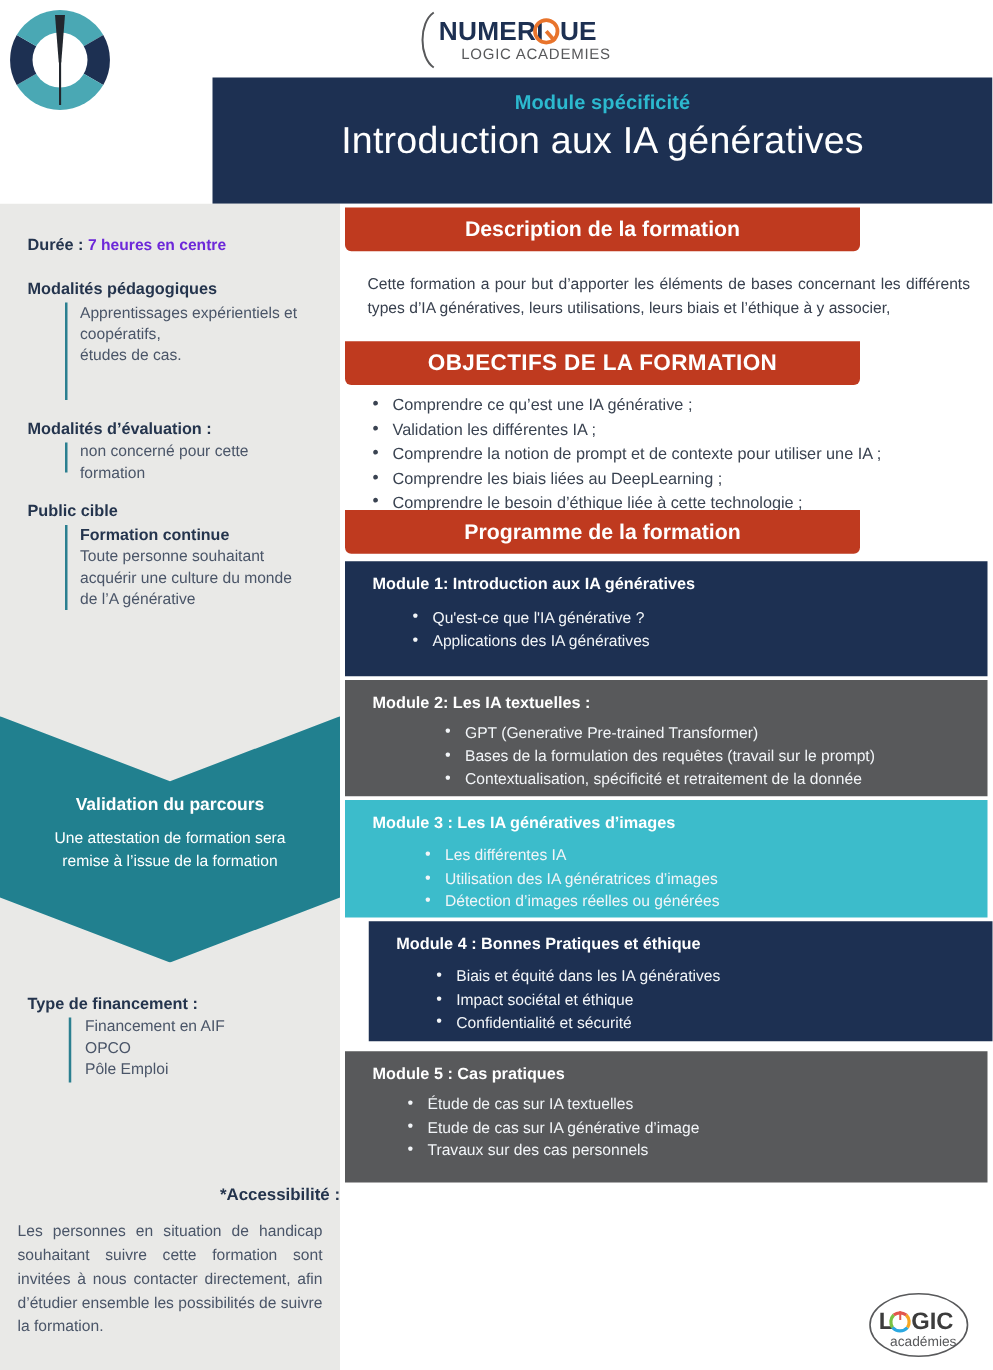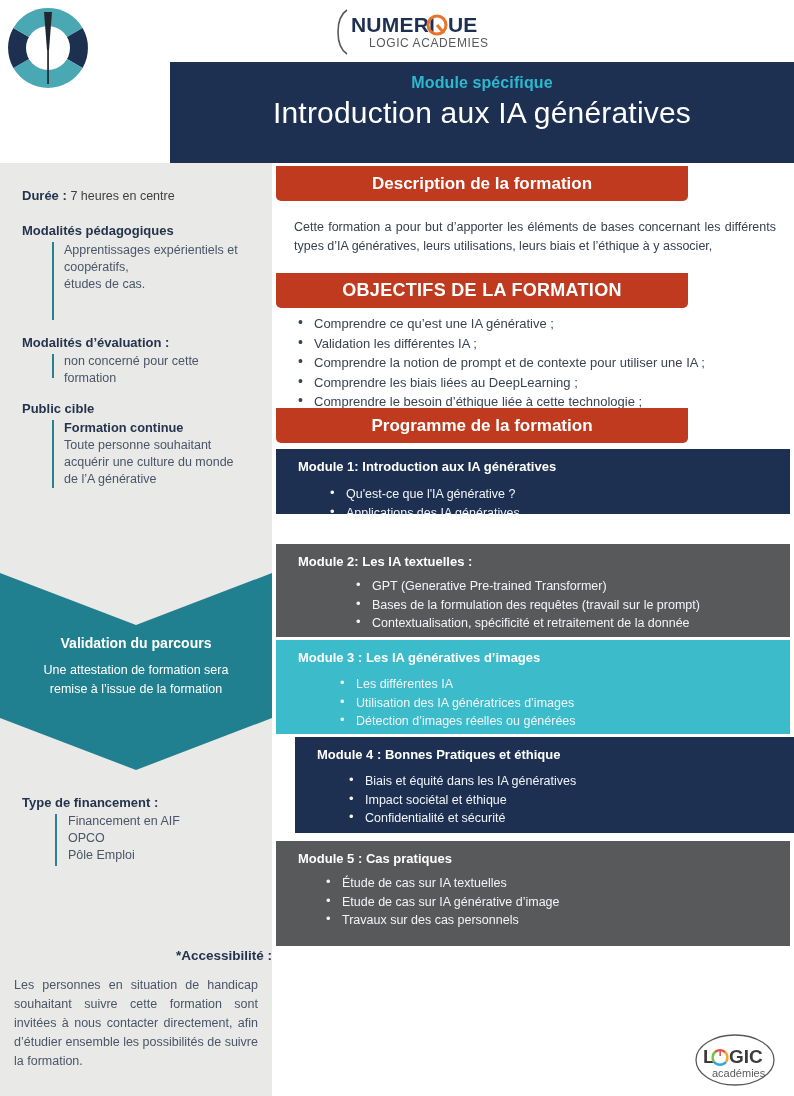--- a/index.html
+++ b/index.html
@@ -38,21 +38,21 @@
   #left-panel{
     position:absolute;left:0;top:163px;width:272px;height:933px;
     background:#e9e9e7;overflow:hidden;
   }
   .lp{position:absolute;}
   .lp-h{font-size:13px;font-weight:bold;color:#24344d;}
   .lp-sub{font-size:12.5px;color:#4a5568;line-height:17px;}
   .lp-rule{
     position:absolute;width:2px;background:#2b7f90;
   }
-  .lp-val{font-size:12.5px;color:#404040;font-weight:normal;}
+  .lp-val{font-size:12.5px;color:#6d28d9;font-weight:bold;}
 
   
   #chevron{
     position:absolute;left:0;top:0;width:272px;height:235px;
     background:#21808f;
     clip-path:polygon(0 30px, 136px 82px, 272px 30px, 272px 175px, 136px 227px, 0 175px);
     top:380px;
   }
   #chevron .cv-title{
     position:absolute;left:0;top:92px;width:272px;text-align:center;
@@ -118,21 +118,21 @@
     <path d="M14 6 C2 14, 2 42, 14 50" stroke="#58595b" stroke-width="1.6" fill="none"></path>
     <text x="18" y="28" font-family="Liberation Sans, sans-serif" font-size="21" font-weight="bold" fill="#1d3052" letter-spacing="0.2">NUMERI</text>
     <circle cx="104" cy="21" r="9" fill="none" stroke="#e8742c" stroke-width="3"></circle>
     <path d="M104 21 L111 29" stroke="#e8742c" stroke-width="3" fill="none"></path>
     <text x="115" y="28" font-family="Liberation Sans, sans-serif" font-size="21" font-weight="bold" fill="#1d3052">UE</text>
     <text x="36" y="43" font-family="Liberation Sans, sans-serif" font-size="12" fill="#58595b" letter-spacing="0.6">LOGIC ACADEMIES</text>
   </svg>
 </div>
 
 <div id="title-band">
-  <div class="kicker">Module spécifique</div>
+  <div class="kicker">Module spécificité</div>
   <div class="maintitle">Introduction aux IA génératives</div>
 </div>
 
 <div id="ring-logo">
   <svg width="92" height="92" viewBox="0 0 92 92" xmlns="http://www.w3.org/2000/svg">
     <circle cx="46" cy="46" r="44" fill="#ffffff"></circle>
     <g>
       <path d="M46 46 L46 6 A40 40 0 0 1 80.6 26 Z" fill="#4aa8b4"></path>
       <path d="M46 46 L80.6 26 A40 40 0 0 1 80.6 66 Z" fill="#1d3052"></path>
       <path d="M46 46 L80.6 66 A40 40 0 0 1 11.4 66 Z" fill="#4aa8b4"></path>
@@ -207,21 +207,21 @@
   <ul class="objlist" style="top:151px;">
     <li>Comprendre  ce qu’est une IA générative ;</li>
     <li>Validation  les différentes IA ;</li>
     <li>Comprendre  la notion de prompt  et de contexte pour utiliser une IA ;</li>
     <li>Comprendre  les biais liées au DeepLearning ;</li>
     <li>Comprendre  le besoin d’éthique liée à cette technologie ;</li>
   </ul>
 
   <div class="banner" style="top:245px;">Programme de la formation</div>
 
-  <div class="module m-navy" style="top:286px;height:65px;">
+  <div class="module m-navy" style="top:286px;height:92px;">
     <div class="m-title">Module 1: Introduction aux IA génératives</div>
     <ul style="left:52px;top:36px;width:440px;">
       <li>Qu'est-ce que l'IA générative ?</li>
       <li>Applications des IA génératives</li>
     </ul>
   </div>
 
   <div class="module m-grey" style="top:381px;height:93px;">
     <div class="m-title">Module 2: Les IA textuelles :</div>
     <ul style="left:78px;top:33px;width:430px;">

